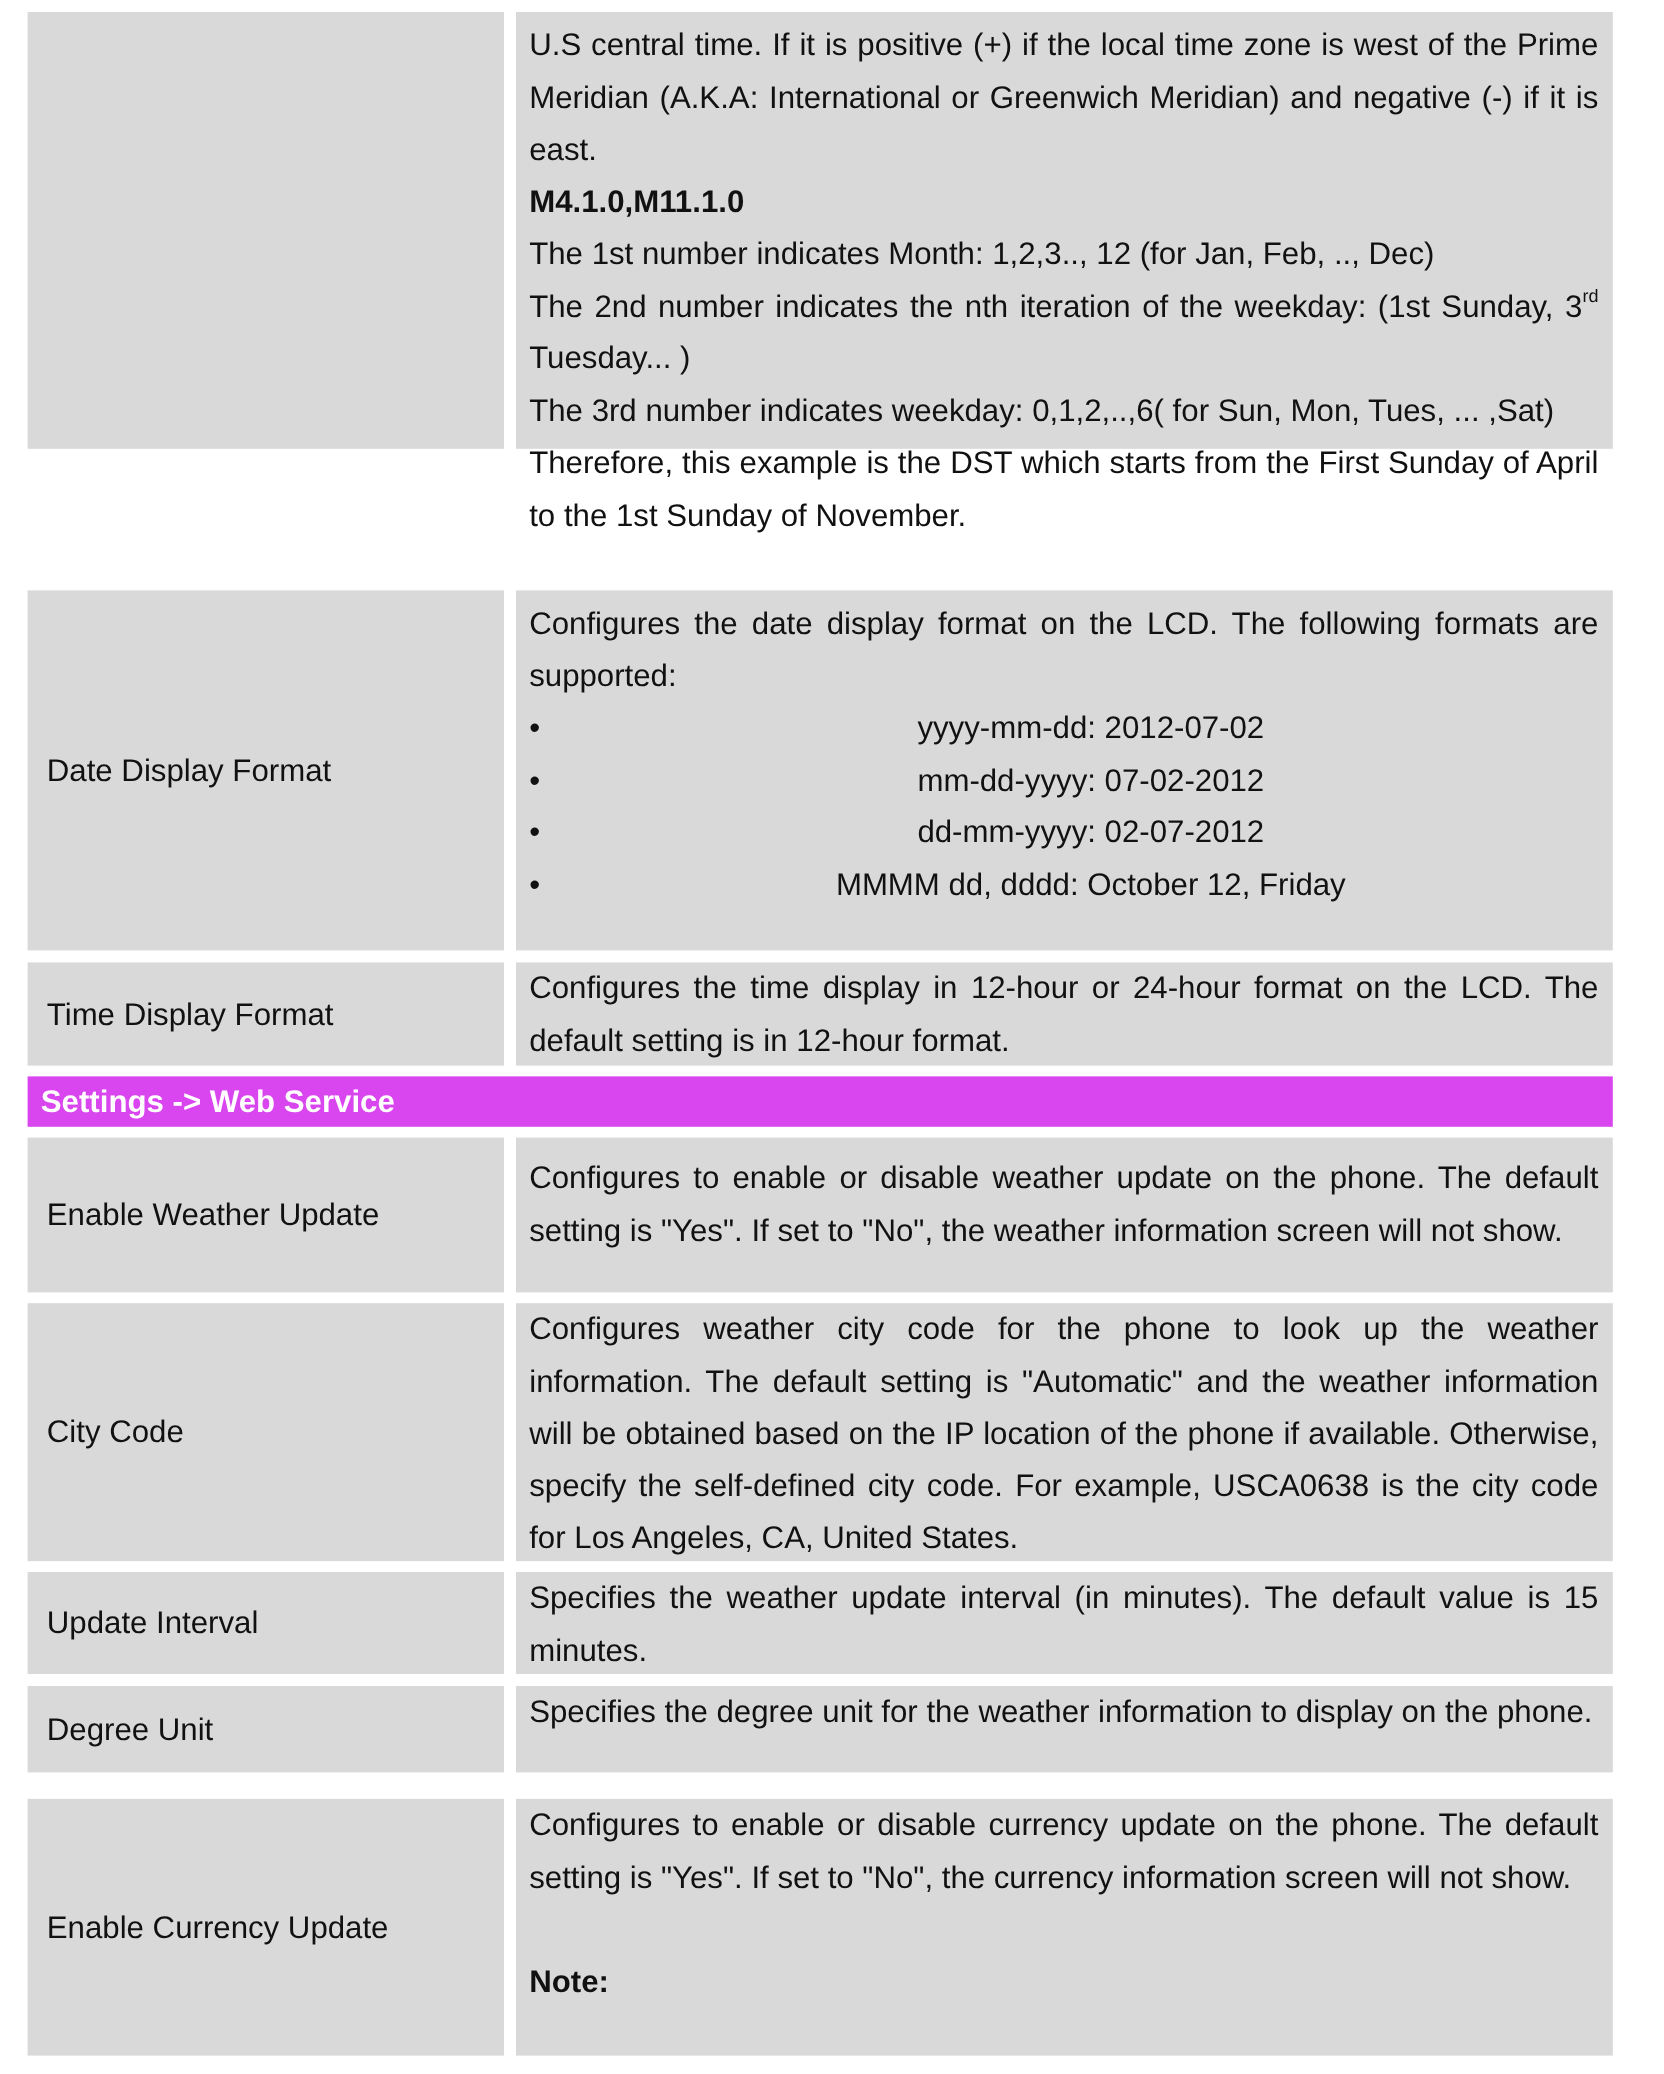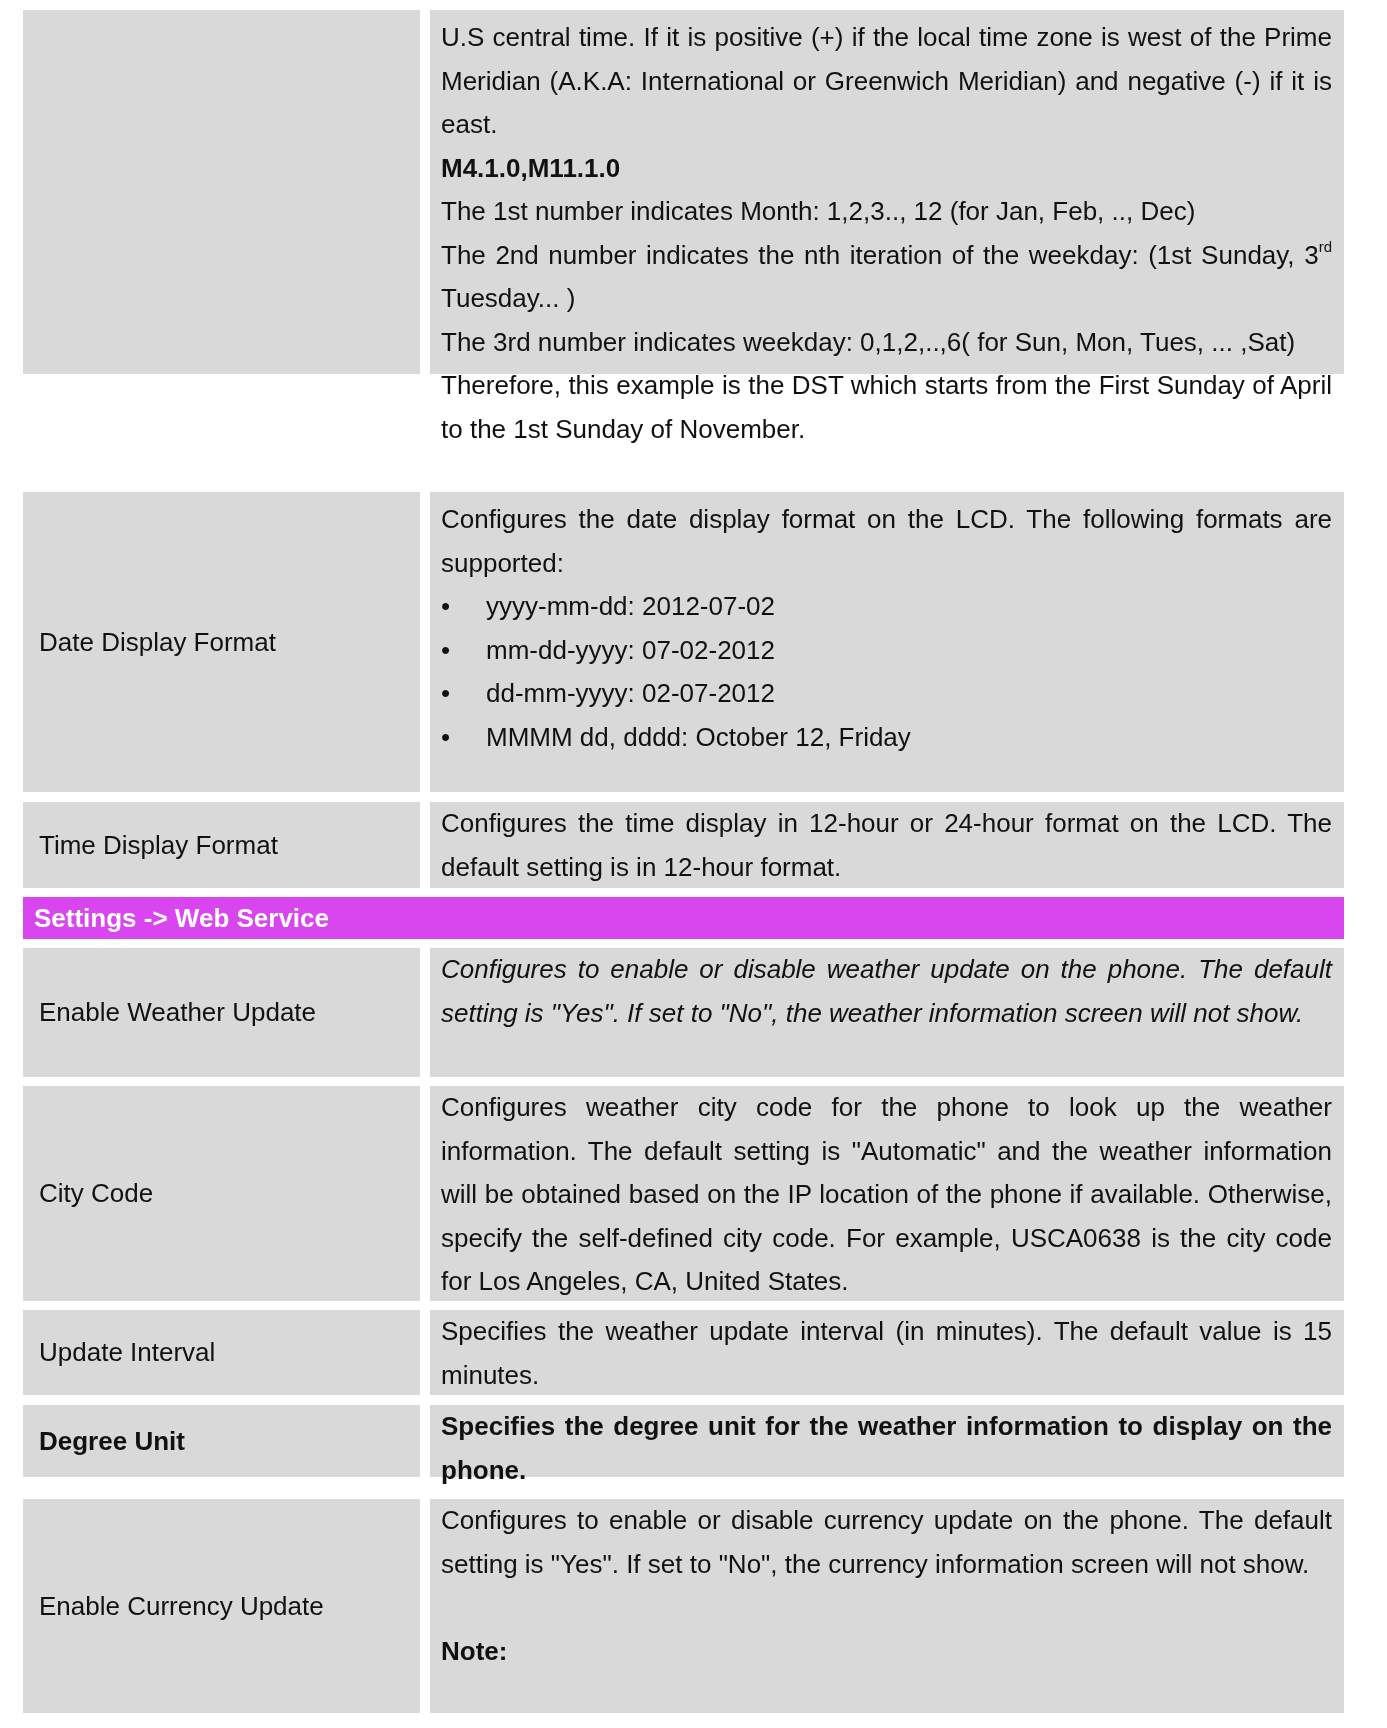--- a/index.html
+++ b/index.html
@@ -8,21 +8,21 @@
   .row { position: absolute; left: 23px; width: 1321px; }
   .cell { position: absolute; top: 0; bottom: 0; background: #d9d9d9; box-sizing: border-box; }
   .label { left: 0; width: 397px; padding: 0 16px; display: flex; align-items: center;
            font-size: 26px; }
   .desc { left: 407px; width: 914px; padding: 6px 12px 0 11px;
           font-size: 26px; line-height: 43.5px; text-align: justify; }
   .desc p { margin: 0; }
   .desc b { font-weight: bold; }
   .desc sup { font-size: 15px; line-height: 0; position: relative; top: -2px; }
   .bullets { list-style: none; margin: 0; padding: 0; }
-  .bullets li { position: relative; padding-left: 45px; text-align: left; }
+  .bullets li { position: relative; padding-left: 45px; text-align: center; }
   .bullets li::before { content: "\2022"; position: absolute; left: 0; font-size: 26px; }
   .section-header { position: absolute; left: 23px; width: 1321px; top: 897px; height: 42px;
                     background: #d946ef; color: #ffffff; font-weight: bold; font-size: 26px;
                     line-height: 42px; padding-left: 11px; box-sizing: border-box; }
   .blank { height: 43.5px; }
 </style>
 </head>
 <body>
 
 <div class="row" style="top:10px;height:364px;">
@@ -54,40 +54,40 @@
   <div class="cell label">Time Display Format</div>
   <div class="cell desc" style="padding-top:0;">
     <p>Configures the time display in 12-hour or 24-hour format on the LCD. The default setting is in 12-hour format.</p>
   </div>
 </div>
 
 <div class="section-header">Settings -&gt; Web Service</div>
 
 <div class="row" style="top:948px;height:129px;">
   <div class="cell label">Enable Weather Update</div>
-  <div class="cell desc" style="padding-top:0;font-style:italic;">
+  <div class="cell desc" style="padding-top:12px;">
     <p>Configures to enable or disable weather update on the phone. The default setting is "Yes". If set to "No", the weather information screen will not show.</p>
   </div>
 </div>
 
 <div class="row" style="top:1086px;height:215px;">
   <div class="cell label">City Code</div>
   <div class="cell desc" style="padding-top:0;">
     <p>Configures weather city code for the phone to look up the weather information. The default setting is "Automatic" and the weather information will be obtained based on the IP location of the phone if available. Otherwise, specify the self-defined city code. For example, USCA0638 is the city code for Los Angeles, CA, United States.</p>
   </div>
 </div>
 
 <div class="row" style="top:1310px;height:85px;">
   <div class="cell label">Update Interval</div>
   <div class="cell desc" style="padding-top:0;">
     <p>Specifies the weather update interval (in minutes). The default value is 15 minutes.</p>
   </div>
 </div>
 
-<div class="row" style="top:1405px;height:72px;font-weight:bold;">
+<div class="row" style="top:1405px;height:72px;">
   <div class="cell label">Degree Unit</div>
   <div class="cell desc" style="padding-top:0;">
     <p>Specifies the degree unit for the weather information to display on the phone.</p>
   </div>
 </div>
 
 <div class="row" style="top:1499px;height:214px;">
   <div class="cell desc" style="padding-top:0;">
     <p>Configures to enable or disable currency update on the phone. The default setting is "Yes". If set to "No", the currency information screen will not show.</p>
     <div class="blank"></div>

